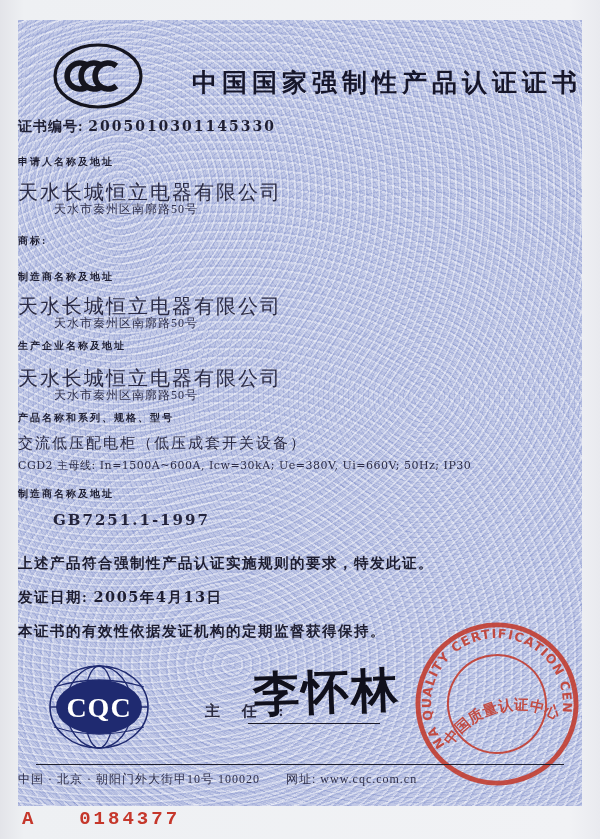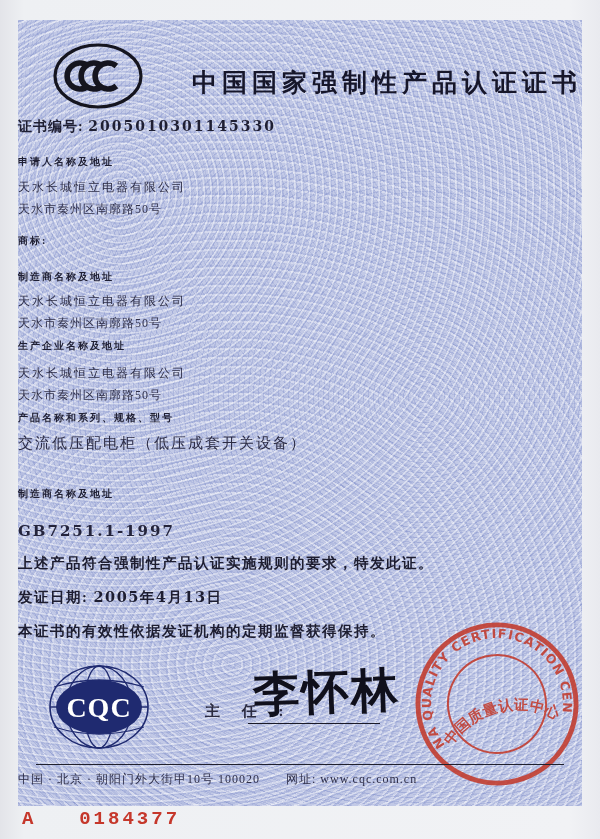--- a/index.html
+++ b/index.html
@@ -14,22 +14,22 @@
     background-color:#c2c9e6;
     background-image:
       repeating-radial-gradient(circle at 18% 22%, rgba(255,255,255,.40) 0 1px, rgba(110,128,195,.16) 2px 3px, transparent 3px 7px),
       repeating-radial-gradient(circle at 72% 48%, rgba(92,110,188,.20) 0 1px, transparent 1px 5px),
       repeating-radial-gradient(circle at 38% 82%, rgba(255,255,255,.32) 0 2px, rgba(100,118,190,.14) 2px 4px, transparent 4px 9px),
       repeating-radial-gradient(circle at 90% 10%, rgba(92,110,188,.14) 0 1px, transparent 1px 4px);
   }
   .abs{position:absolute;}
   .center{left:0;width:512px;}
   .label{font-weight:bold;font-size:10px;letter-spacing:2px;color:#1f1f33;}
-  .company{font-size:12px;letter-spacing:2px;color:#2b2b44;}
-  .addr{font-size:12px;letter-spacing:1px;color:#30304a;}
+  .company{font-size:20px;letter-spacing:2px;color:#2b2b44;}
+  .addr{font-size:12px;letter-spacing:1px;color:#30304a;margin-left:36px;}
   .title{
     font-size:25px;font-weight:bold;letter-spacing:5px;color:#16162a;
     font-family:"Liberation Serif", serif;white-space:nowrap;
   }
   .certno{font-size:14px;font-weight:bold;color:#1f1f33;letter-spacing:1px;}
   .certno .num{font-family:"DejaVu Serif", serif;letter-spacing:2px;}
   .spec{font-size:11px;color:#2c2c46;letter-spacing:.5px;font-family:"DejaVu Serif", serif;}
   .statement{font-size:14.5px;font-weight:bold;letter-spacing:1.5px;color:#1d1d30;margin-top:8px;}
   .std{font-size:15px;font-weight:bold;letter-spacing:2px;color:#24243c;font-family:"DejaVu Serif", serif;}
   .sig-label{font-size:15px;font-weight:bold;letter-spacing:9px;color:#2a2a40;}
@@ -74,23 +74,24 @@
   <div class="abs center label" style="top:214px;">商标:</div>
   <div class="abs center company" style="top:273px;">天水长城恒立电器有限公司</div>
   <div class="abs center addr" style="top:295px;">天水市秦州区南廓路50号</div>
 
   <div class="abs center label" style="top:319px;">生产企业名称及地址</div>
   <div class="abs center company" style="top:345px;">天水长城恒立电器有限公司</div>
   <div class="abs center addr" style="top:367px;">天水市秦州区南廓路50号</div>
 
   <div class="abs center label" style="top:391px;">产品名称和系列、规格、型号</div>
   <div class="abs center company" style="top:414px;font-size:15px;">交流低压配电柜（低压成套开关设备）</div>
+  <div class="abs center spec" style="top:438px;">CGD2 主母线: In=1500A~600A, Icw=30kA; Ue=380V, Ui=660V; 50Hz; IP30</div>
 
   <div class="abs center label" style="top:467px;">制造商名称及地址</div>
-  <div class="abs center std" style="top:502px;">GB7251.1-1997</div>
+  <div class="abs center std" style="top:491px;margin-left:35px;">GB7251.1-1997</div>
 
   <div class="abs center statement" style="top:526px;">上述产品符合强制性产品认证实施规则的要求，特发此证。</div>
   <div class="abs center statement" style="top:560px;">
     <span>发证日期:</span>
     <span style="font-family:'DejaVu Serif',serif;">2005年4月13日</span>
   </div>
   <div class="abs center statement" style="top:594px;">本证书的有效性依据发证机构的定期监督获得保持。</div>
 
   <svg class="abs" style="left:30px;top:640px;" width="102" height="94" viewBox="0 0 102 94">
     <ellipse cx="51" cy="47" rx="49" ry="41" fill="none" stroke="#1f2a70" stroke-width="1.6"></ellipse>

